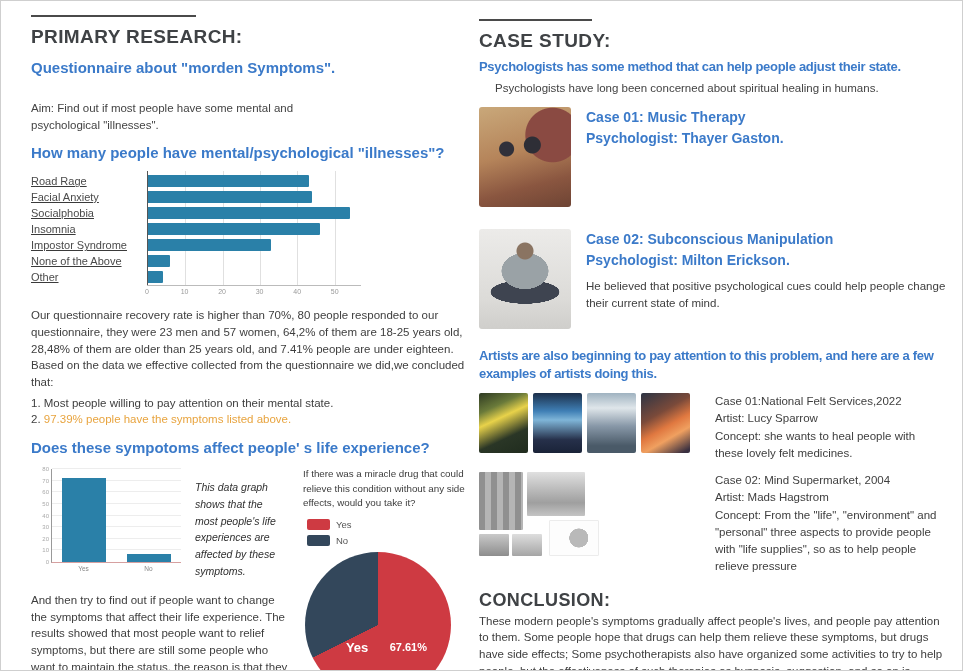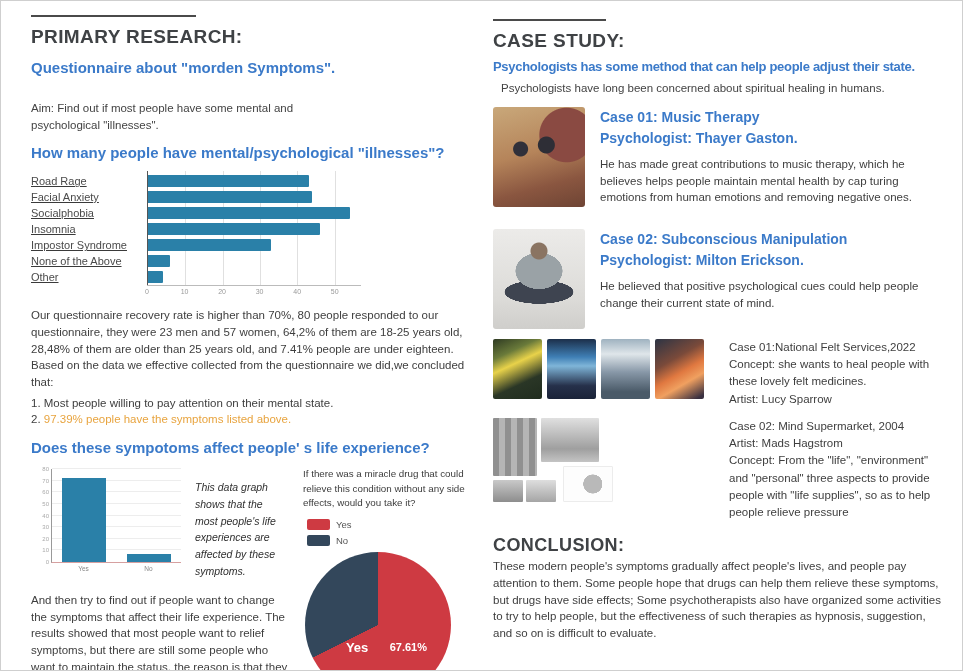--- a/index.html
+++ b/index.html
@@ -3,21 +3,21 @@
 <meta charset="utf-8">
 <style>
   :root{
     --accent:#3b7ac9; --dark:#3f4245; --orange:#e8a43f;
     --teal:#2a80a8; --pie-red:#ce3a42; --pie-navy:#33475b;
   }
   *{box-sizing:border-box;}
   html,body{margin:0;padding:0;background:#e9e9e9;}
   body{font-family:"Liberation Sans",sans-serif;color:#3a3a3a;}
   .page{width:963px;height:671px;background:#fff;border:1px solid #cfcfcf;
-        overflow:hidden;display:flex;padding:8px 16px 0 30px;gap:26px;margin:0 auto;}
+        overflow:hidden;display:flex;padding:8px 16px 0 30px;gap:12px;margin:0 auto;}
   .col-left{width:436px;flex:none;}
   .col-right{flex:1;min-width:0;padding-top:4px;}
 
   .rule{height:2px;background:#4a4a4a;margin:6px 0 9px;}
   .rule-left{width:165px;}
   .rule-right{width:113px;}
 
   h1{font-size:19px;font-weight:bold;letter-spacing:.4px;color:var(--dark);margin:0 0 6px;}
   .blue-h{color:var(--accent);font-weight:bold;font-size:15px;line-height:1.4;margin:9px 0 5px;}
   .rh{font-size:13px;letter-spacing:-.3px;margin:6px 0 4px;}
@@ -65,21 +65,21 @@
   .legend{display:flex;flex-direction:column;gap:5px;margin:0 0 4px 12px;}
   .legend-row{display:flex;align-items:center;gap:6px;}
   .legend-swatch{width:23px;height:11px;border-radius:2px;flex:none;}
   .legend-label{font-size:9.5px;color:#555;}
   .pie{width:146px;height:146px;border-radius:50%;position:relative;margin:6px 0 0 10px;}
   .pie-label{position:absolute;color:#fff;font-weight:bold;}
   .pie-label-name{left:28%;top:60%;font-size:13px;}
   .pie-label-pct{left:58%;top:61%;font-size:11px;}
 
   
-  .intro{margin:2px 8px 6px;}
+  .intro{margin:2px 16px 6px;}
   .case-row{display:flex;gap:15px;margin-top:10px;}
   .case-row.second{margin-top:22px;}
   .case-img{width:92px;height:100px;border-radius:3px;flex:none;}
   .img-music{background:
       radial-gradient(circle at 58% 38%, #2e2e36 0 8px, transparent 9px),
       radial-gradient(circle at 30% 42%, #30303a 0 7px, transparent 8px),
       radial-gradient(circle at 80% 28%, #8a4a42 0 26%, transparent 27%),
       linear-gradient(165deg,#c9a87a,#b5845a 45%,#8a5640 75%,#6e4434);}
   .img-meditate{background:
       radial-gradient(circle at 50% 22%, #8a7462 0 8px, transparent 9px),
@@ -236,45 +236,45 @@
     <div class="rule rule-right"></div>
     <h1>CASE STUDY:</h1>
     <div class="blue-h rh">Psychologists has some method that can help people adjust their state.</div>
     <p class="body-sm intro">Psychologists have long been concerned about spiritual healing in humans.</p>
 
     <div class="case-row">
       <div class="case-img img-music"></div>
       <div class="case-text">
         <div class="case-title">Case 01: Music Therapy</div>
         <div class="case-title">Psychologist: Thayer Gaston.</div>
-        <p class="body-md">He has made great contributions to music therapy, which he believes helps people maintain mental health by cap turing emotions from human emotions and removing negative ones.</p>
       </div>
     </div>
 
     <div class="case-row second">
       <div class="case-img img-meditate"></div>
       <div class="case-text">
         <div class="case-title">Case 02: Subconscious Manipulation</div>
         <div class="case-title">Psychologist: Milton Erickson.</div>
         <p class="body-md">He believed that positive psychological cues could help people change their current state of mind.</p>
       </div>
     </div>
 
+    <div class="blue-h rh artists">Artists are also beginning to pay attention to this problem, and here are a few examples of artists doing this.</div>
 
     <div class="artist-row">
       <div class="artist-media">
         <div class="felt f1"></div>
         <div class="felt f2"></div>
         <div class="felt f3"></div>
         <div class="felt f4"></div>
       </div>
       <div class="artist-text">
         <div>Case 01:National Felt Services,2022</div>
+        <div>Artist: Lucy Sparrow</div>
         <div>Concept: she wants to heal people with these lovely felt medicines.</div>
-        <div>Artist: Lucy Sparrow</div>
       </div>
     </div>
 
     <div class="artist-row">
       <div class="artist-media">
         <div class="collage">
           <div class="cb cb1"></div>
           <div class="cb cb2"></div>
           <div class="cb cb3"></div>
           <div class="cb cb4"></div>

